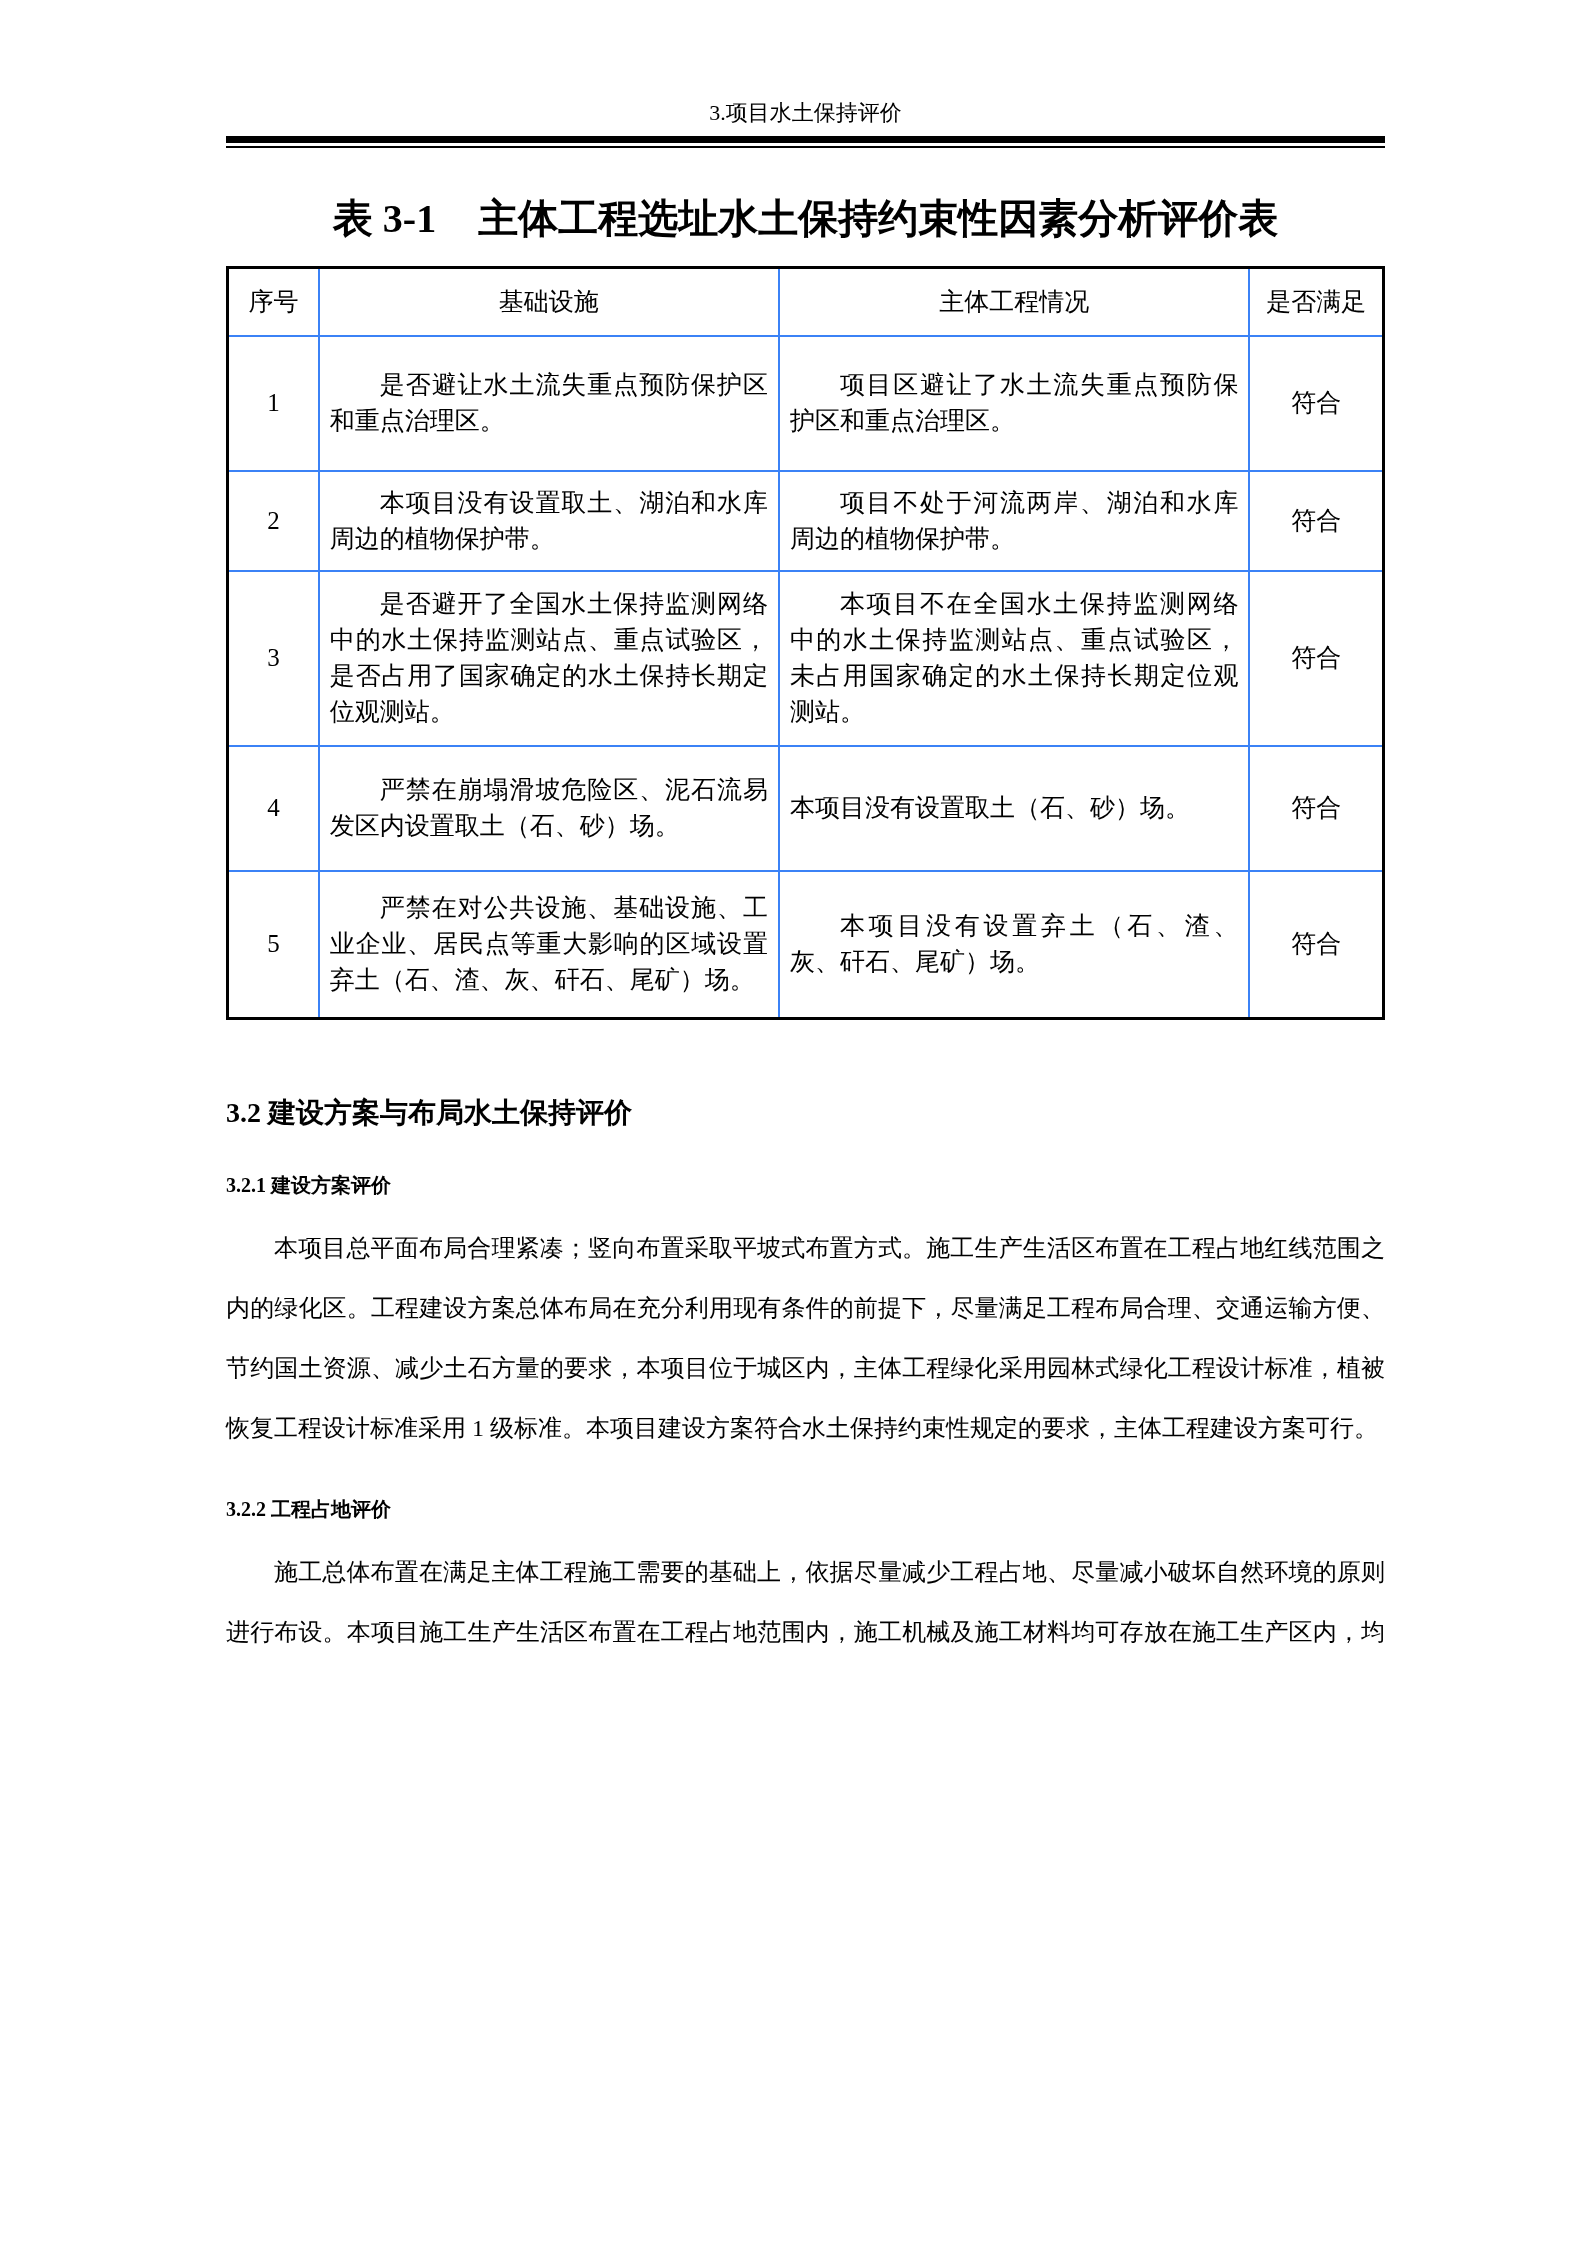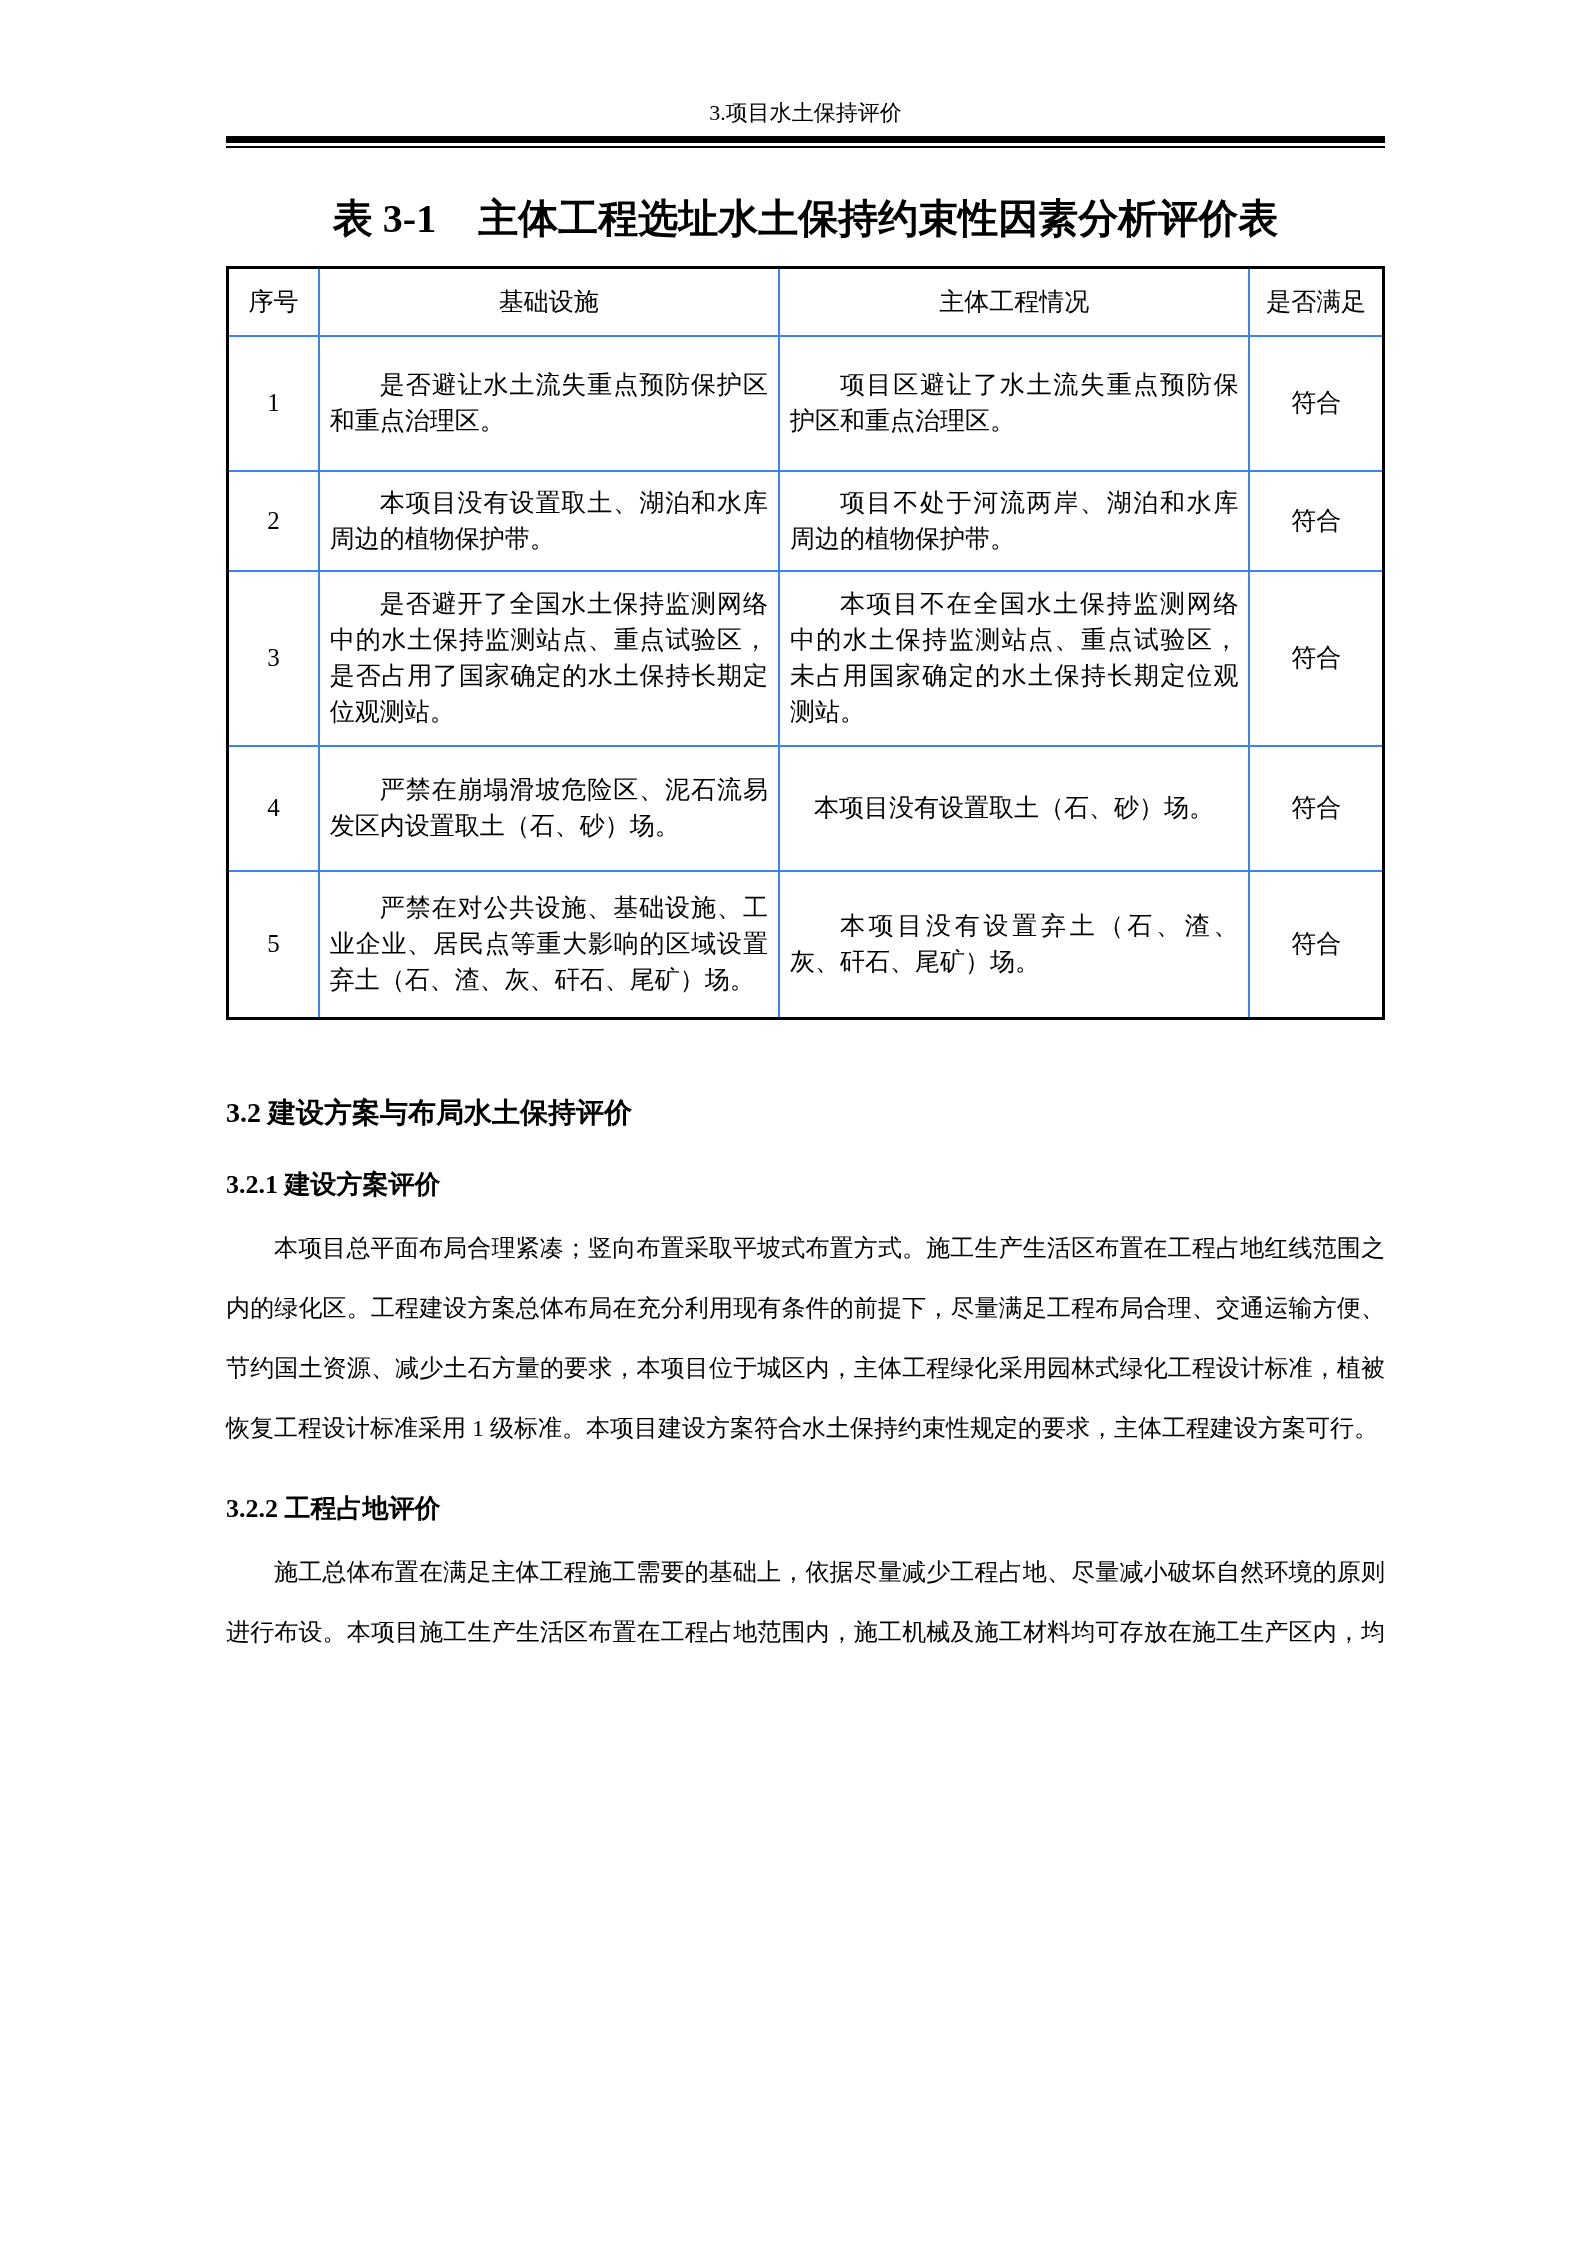--- a/index.html
+++ b/index.html
@@ -68,32 +68,32 @@
   tr.r4   { height: 125px; }
   tr.r5   { height: 148px; }
 
   th.hcell { text-align: center; border-bottom: 3px solid #000; }
   td.c-no, td.c-verdict { text-align: center; }
   td.c-content p, td.c-situation p {
     margin: 0;
     text-align: justify;
     text-indent: 2em;
   }
-  td.c-situation p.no-indent { text-indent: 0; margin-left: 24px; }
+  td.c-situation p.no-indent { text-indent: 0; }
 
   
   h2.sec {
     margin: 72px 0 0 0;
     font-size: 28px;
     line-height: 42px;
     font-weight: bold;
   }
   h3.subsec {
     margin: 34px 0 0 0;
-    font-size: 26px;
+    font-size: 20px;
     line-height: 34px;
     font-weight: bold;
   }
   p.body-par {
     margin: 16px 0 0 0;
     font-size: 24px;
     line-height: 60px;
     text-align: justify;
     text-indent: 2em;
   }

